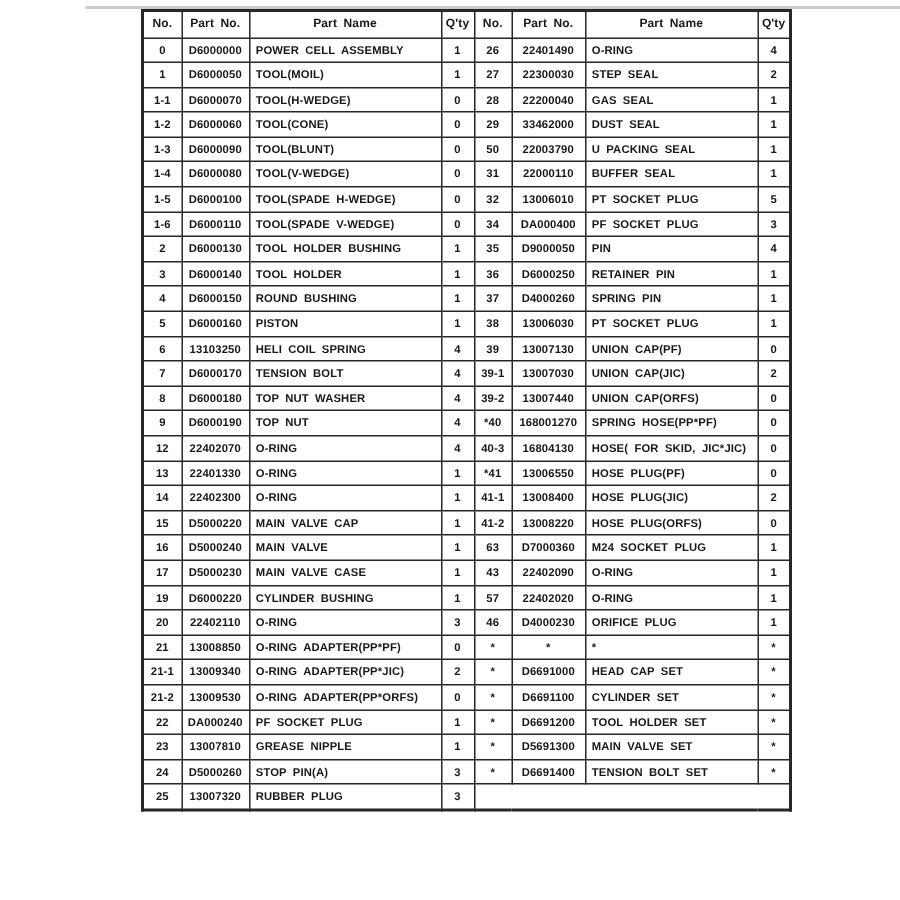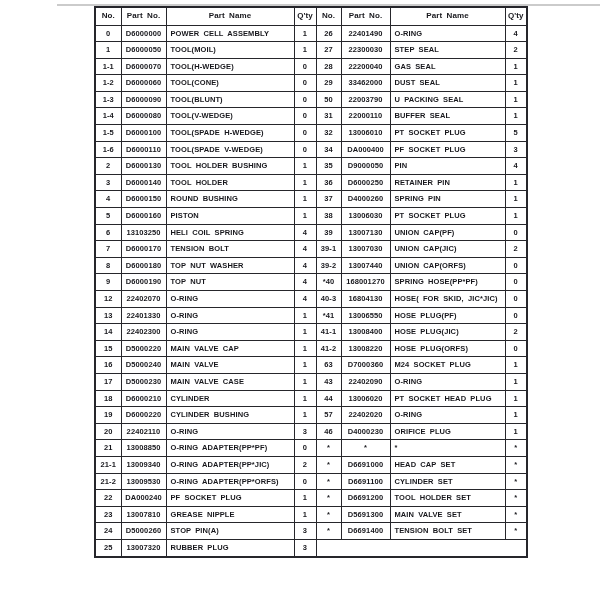--- a/index.html
+++ b/index.html
@@ -307,30 +307,20 @@
         <td>17</td>
         <td>D5000230</td>
         <td class="name">MAIN VALVE CASE</td>
         <td>1</td>
         <td>43</td>
         <td>22402090</td>
         <td class="name">O-RING</td>
         <td>1</td>
       </tr>
       <tr>
-        <td>18</td>
-        <td>D6000210</td>
-        <td class="name">CYLINDER</td>
-        <td>1</td>
-        <td>44</td>
-        <td>13006020</td>
-        <td class="name">PT SOCKET HEAD PLUG</td>
-        <td>1</td>
-      </tr>
-      <tr>
         <td>19</td>
         <td>D6000220</td>
         <td class="name">CYLINDER BUSHING</td>
         <td>1</td>
         <td>57</td>
         <td>22402020</td>
         <td class="name">O-RING</td>
         <td>1</td>
       </tr>
       <tr>

